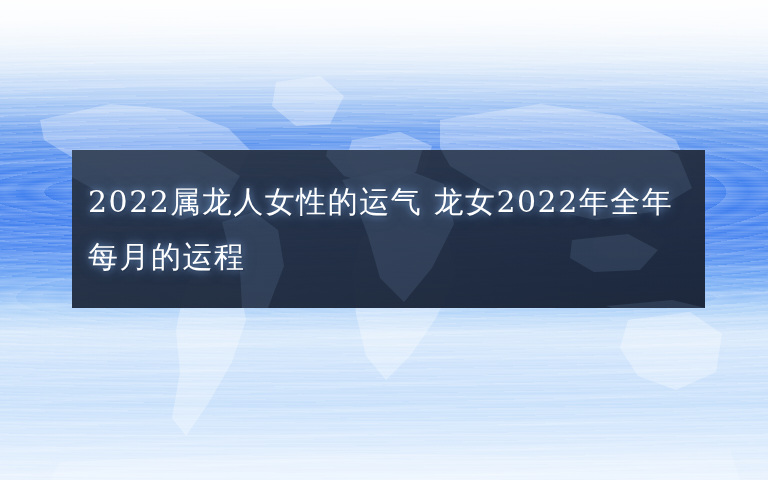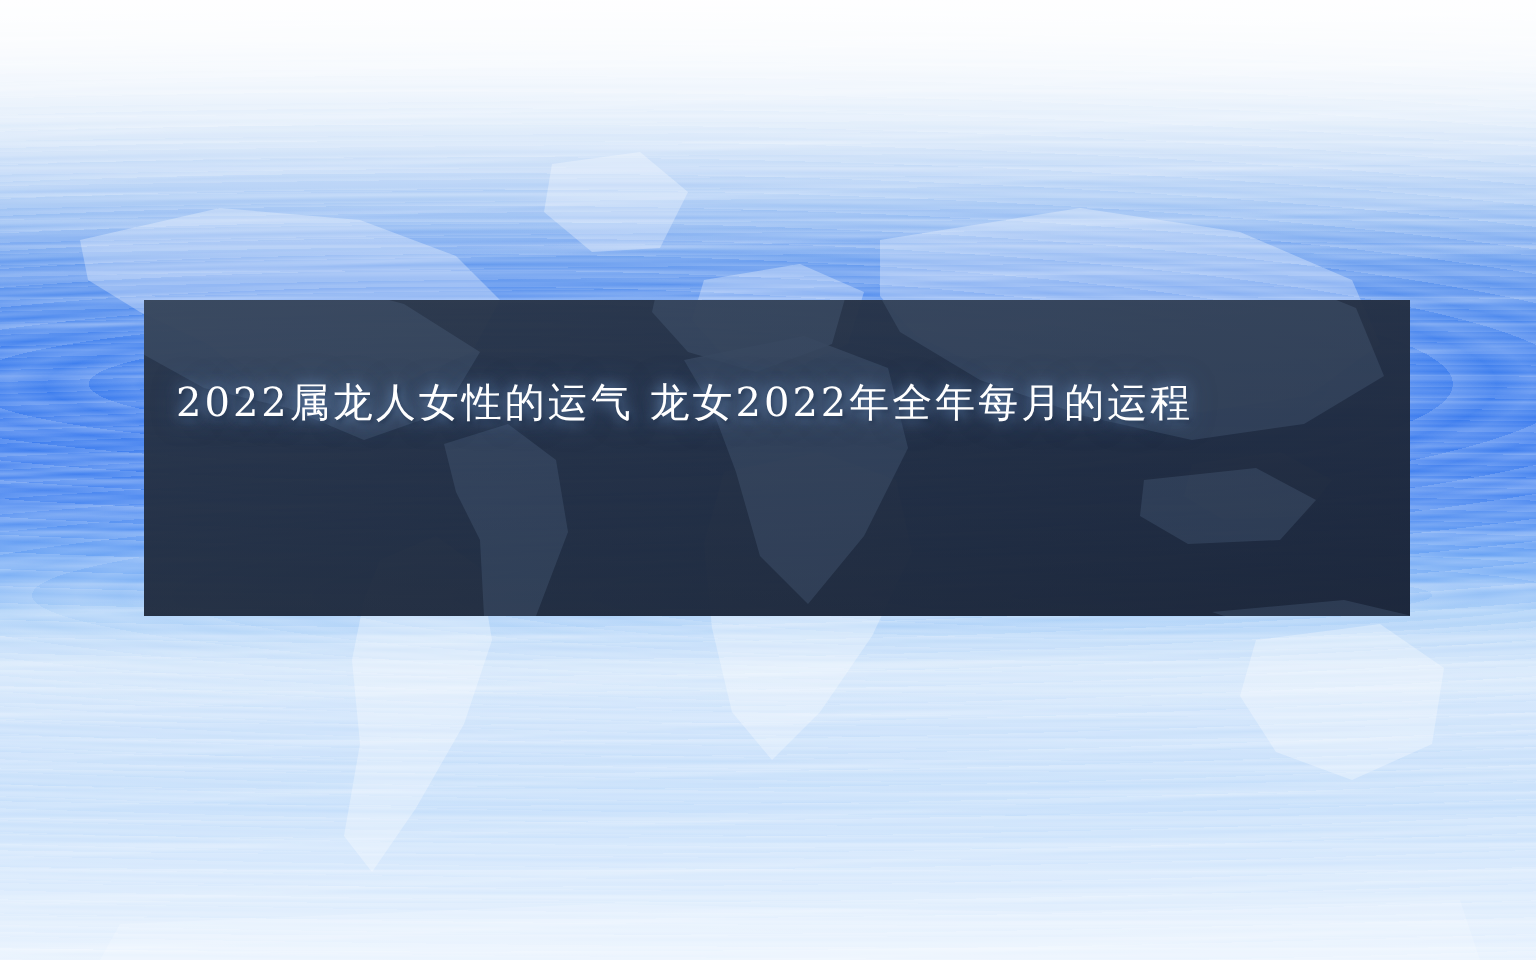--- a/index.html
+++ b/index.html
@@ -129,21 +129,21 @@
     background: linear-gradient(to bottom, rgba(46,58,78,0.45), rgba(22,32,52,0.35));
   }
 
   .title-text {
     position: absolute;
     left: 16px;
     top: 24px;
     right: 10px;
     color: #ffffff;
     font-family: "DejaVu Serif", serif;
-    font-size: 20px;
+    font-size: 30px;
     line-height: 55px;
     letter-spacing: 1.5px;
     font-weight: 400;
     text-shadow:
       0 0 7px rgba(120,160,210,0.95),
       0 0 14px rgba(90,130,190,0.55),
       1px 1px 2px rgba(10,18,34,0.75);
     white-space: pre-wrap;
     word-break: break-all;
   }

